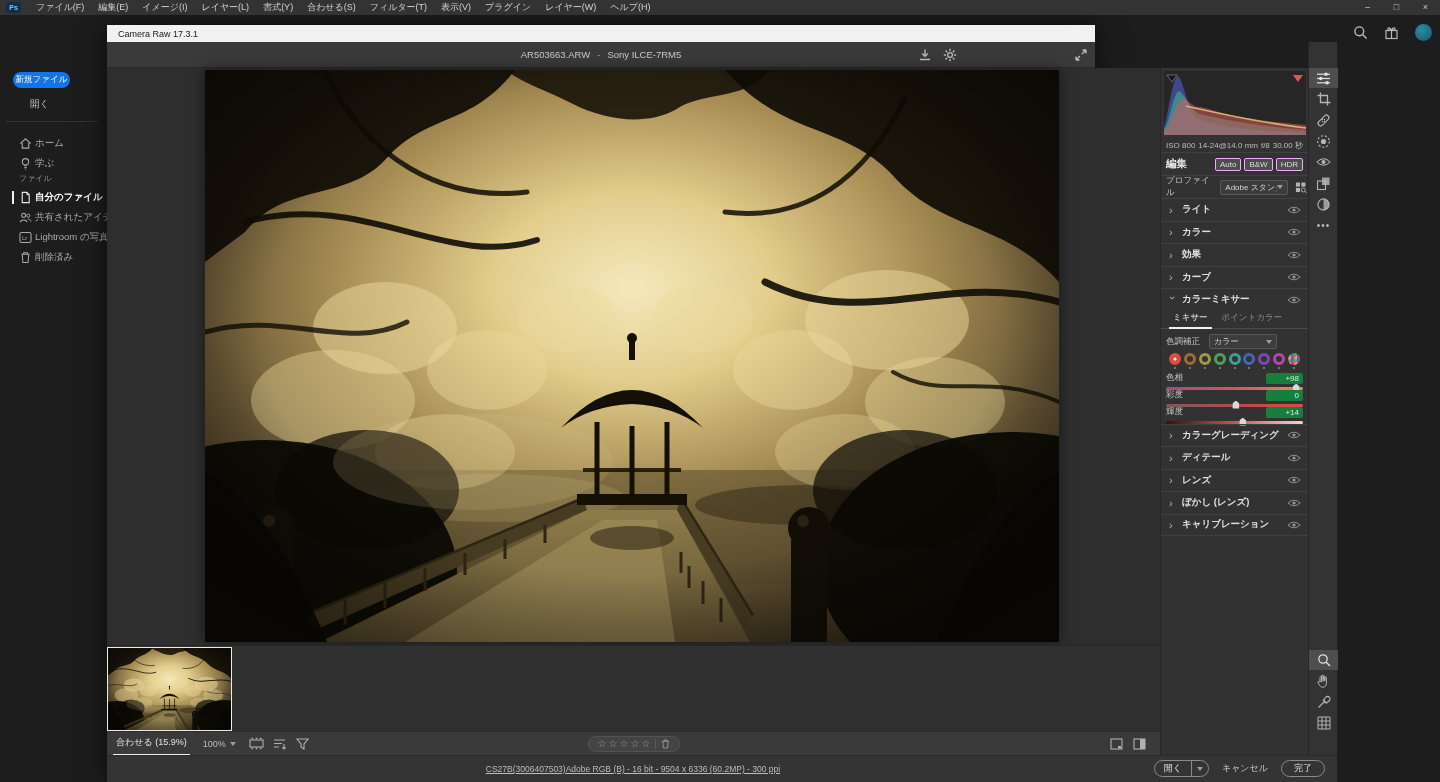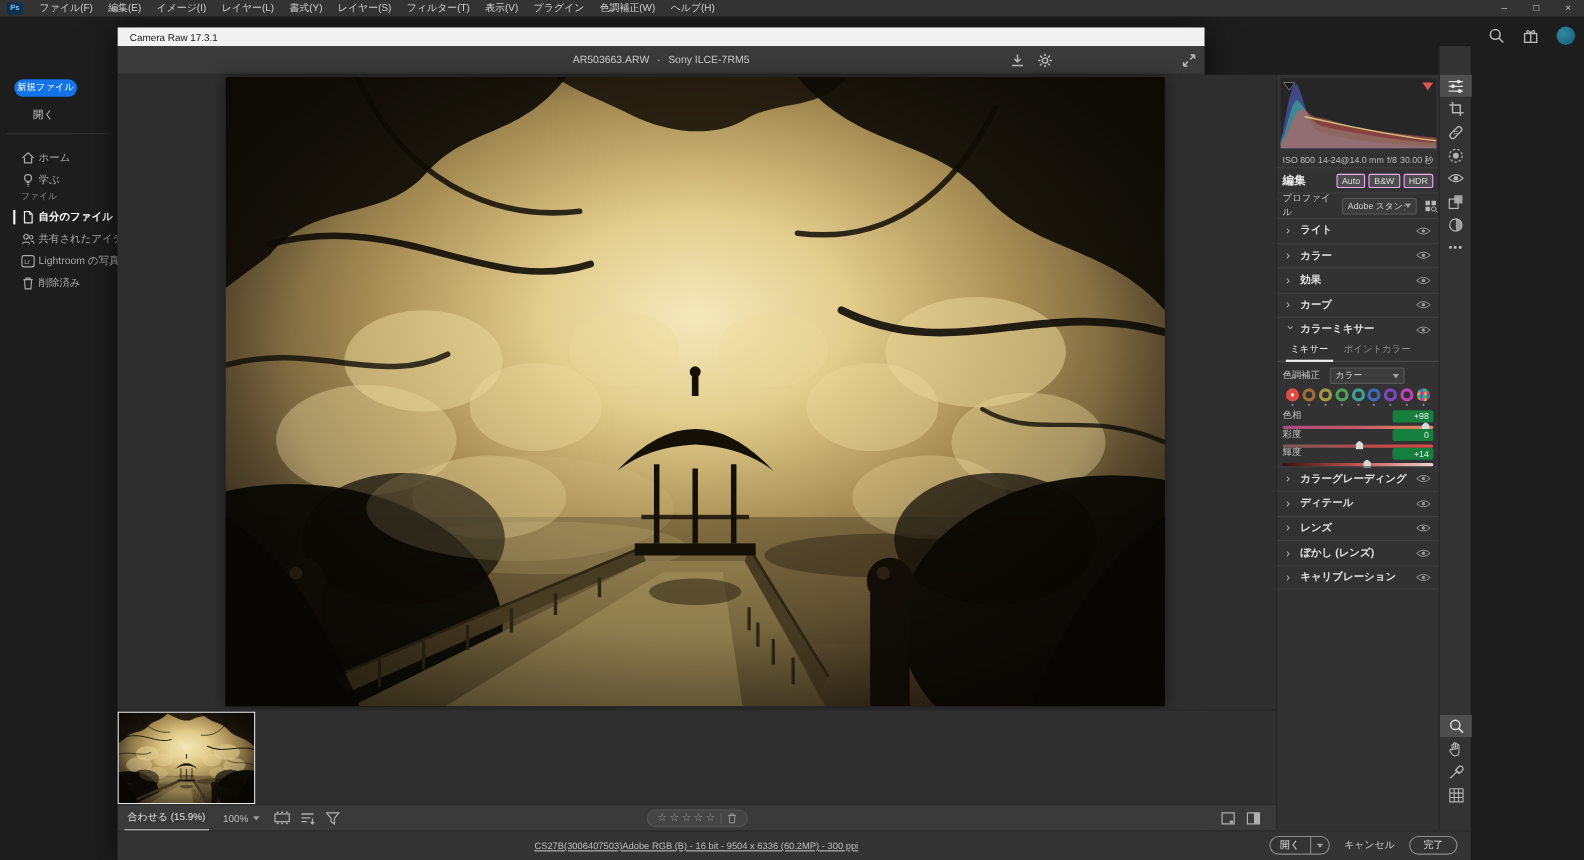--- a/index.html
+++ b/index.html
@@ -237,25 +237,25 @@
   </defs>
 </svg>
 
 <div class="menubar">
   <span class="ps-logo">Ps</span>
   <span class="menu-item">ファイル(F)</span>
   <span class="menu-item">編集(E)</span>
   <span class="menu-item">イメージ(I)</span>
   <span class="menu-item">レイヤー(L)</span>
   <span class="menu-item">書式(Y)</span>
-  <span class="menu-item">レイヤー(S)</span>
+  <span class="menu-item">合わせる(S)</span>
   <span class="menu-item">フィルター(T)</span>
   <span class="menu-item">表示(V)</span>
   <span class="menu-item">プラグイン</span>
-  <span class="menu-item">色調補正(W)</span>
+  <span class="menu-item">レイヤー(W)</span>
   <span class="menu-item">ヘルプ(H)</span>
   <div class="win-controls">
     <span class="win-btn">–</span>
     <span class="win-btn">□</span>
     <span class="win-btn">×</span>
   </div>
 </div>
 
 <div class="app-topright">
   <svg class="ic" width="15" height="15" viewBox="0 0 15 15">

